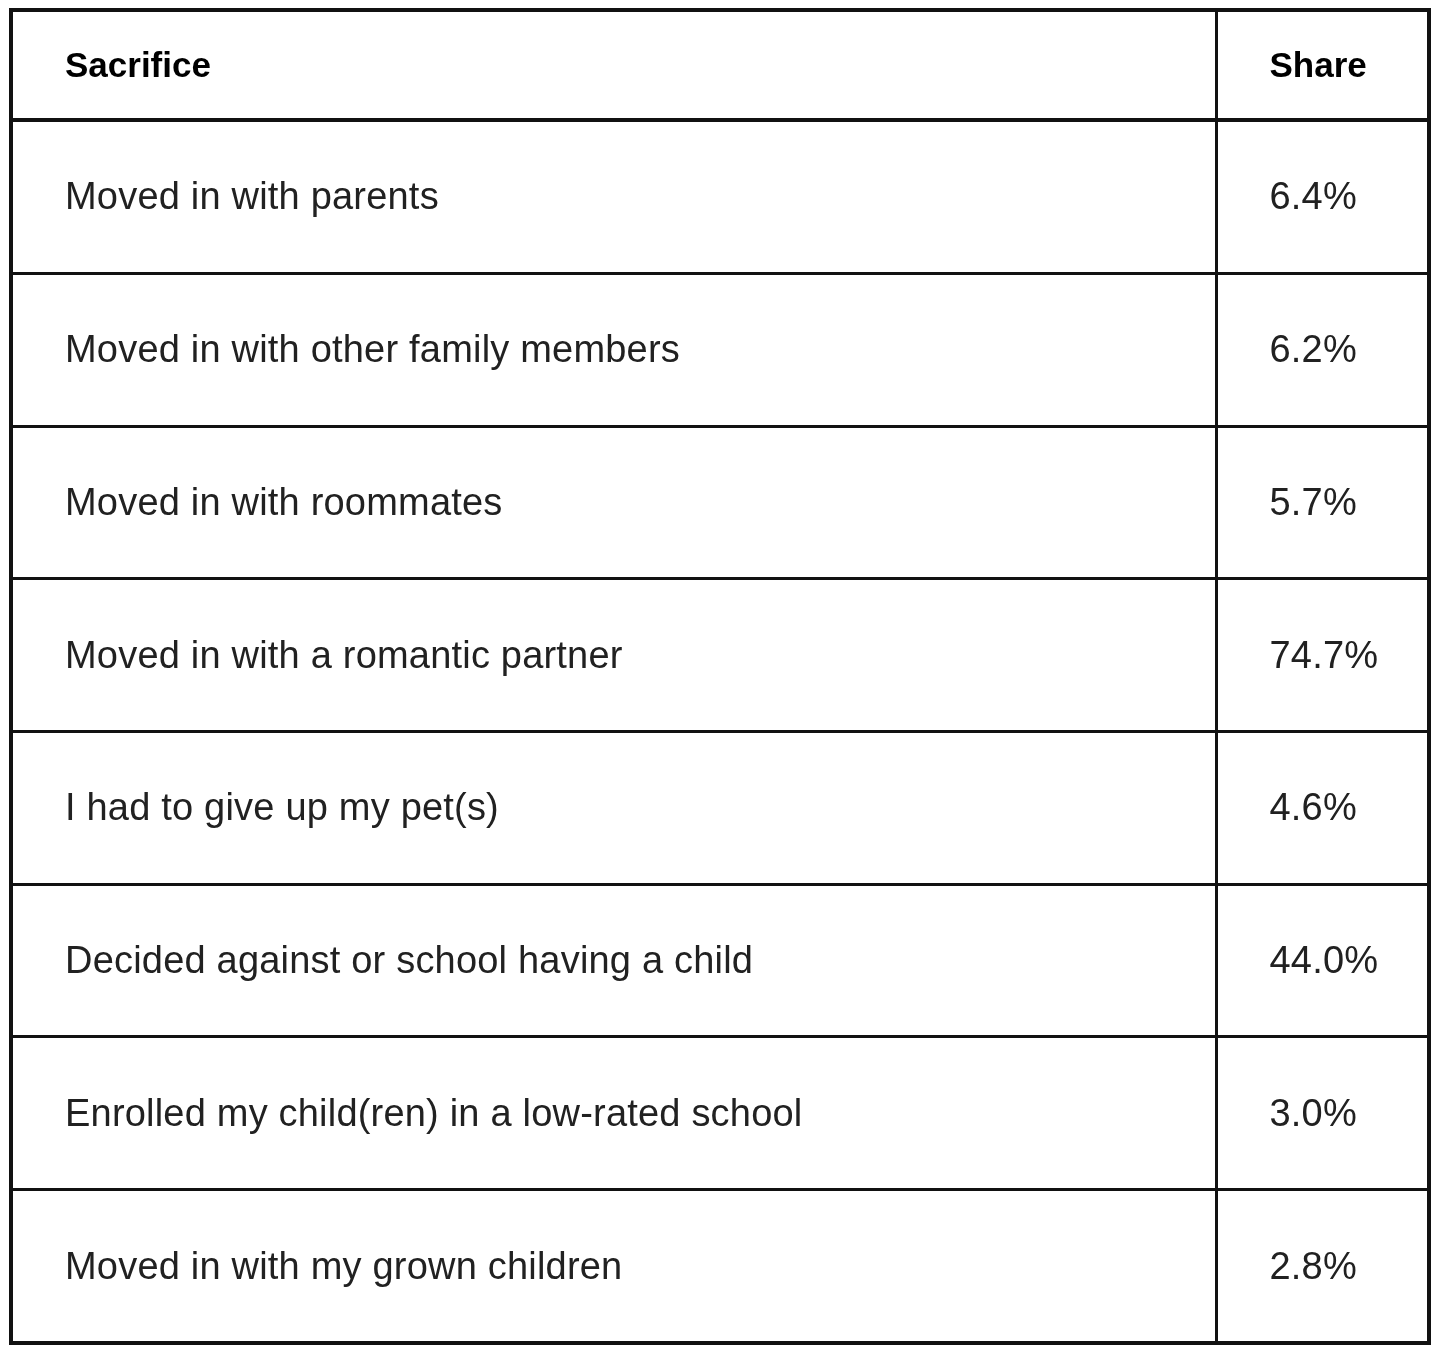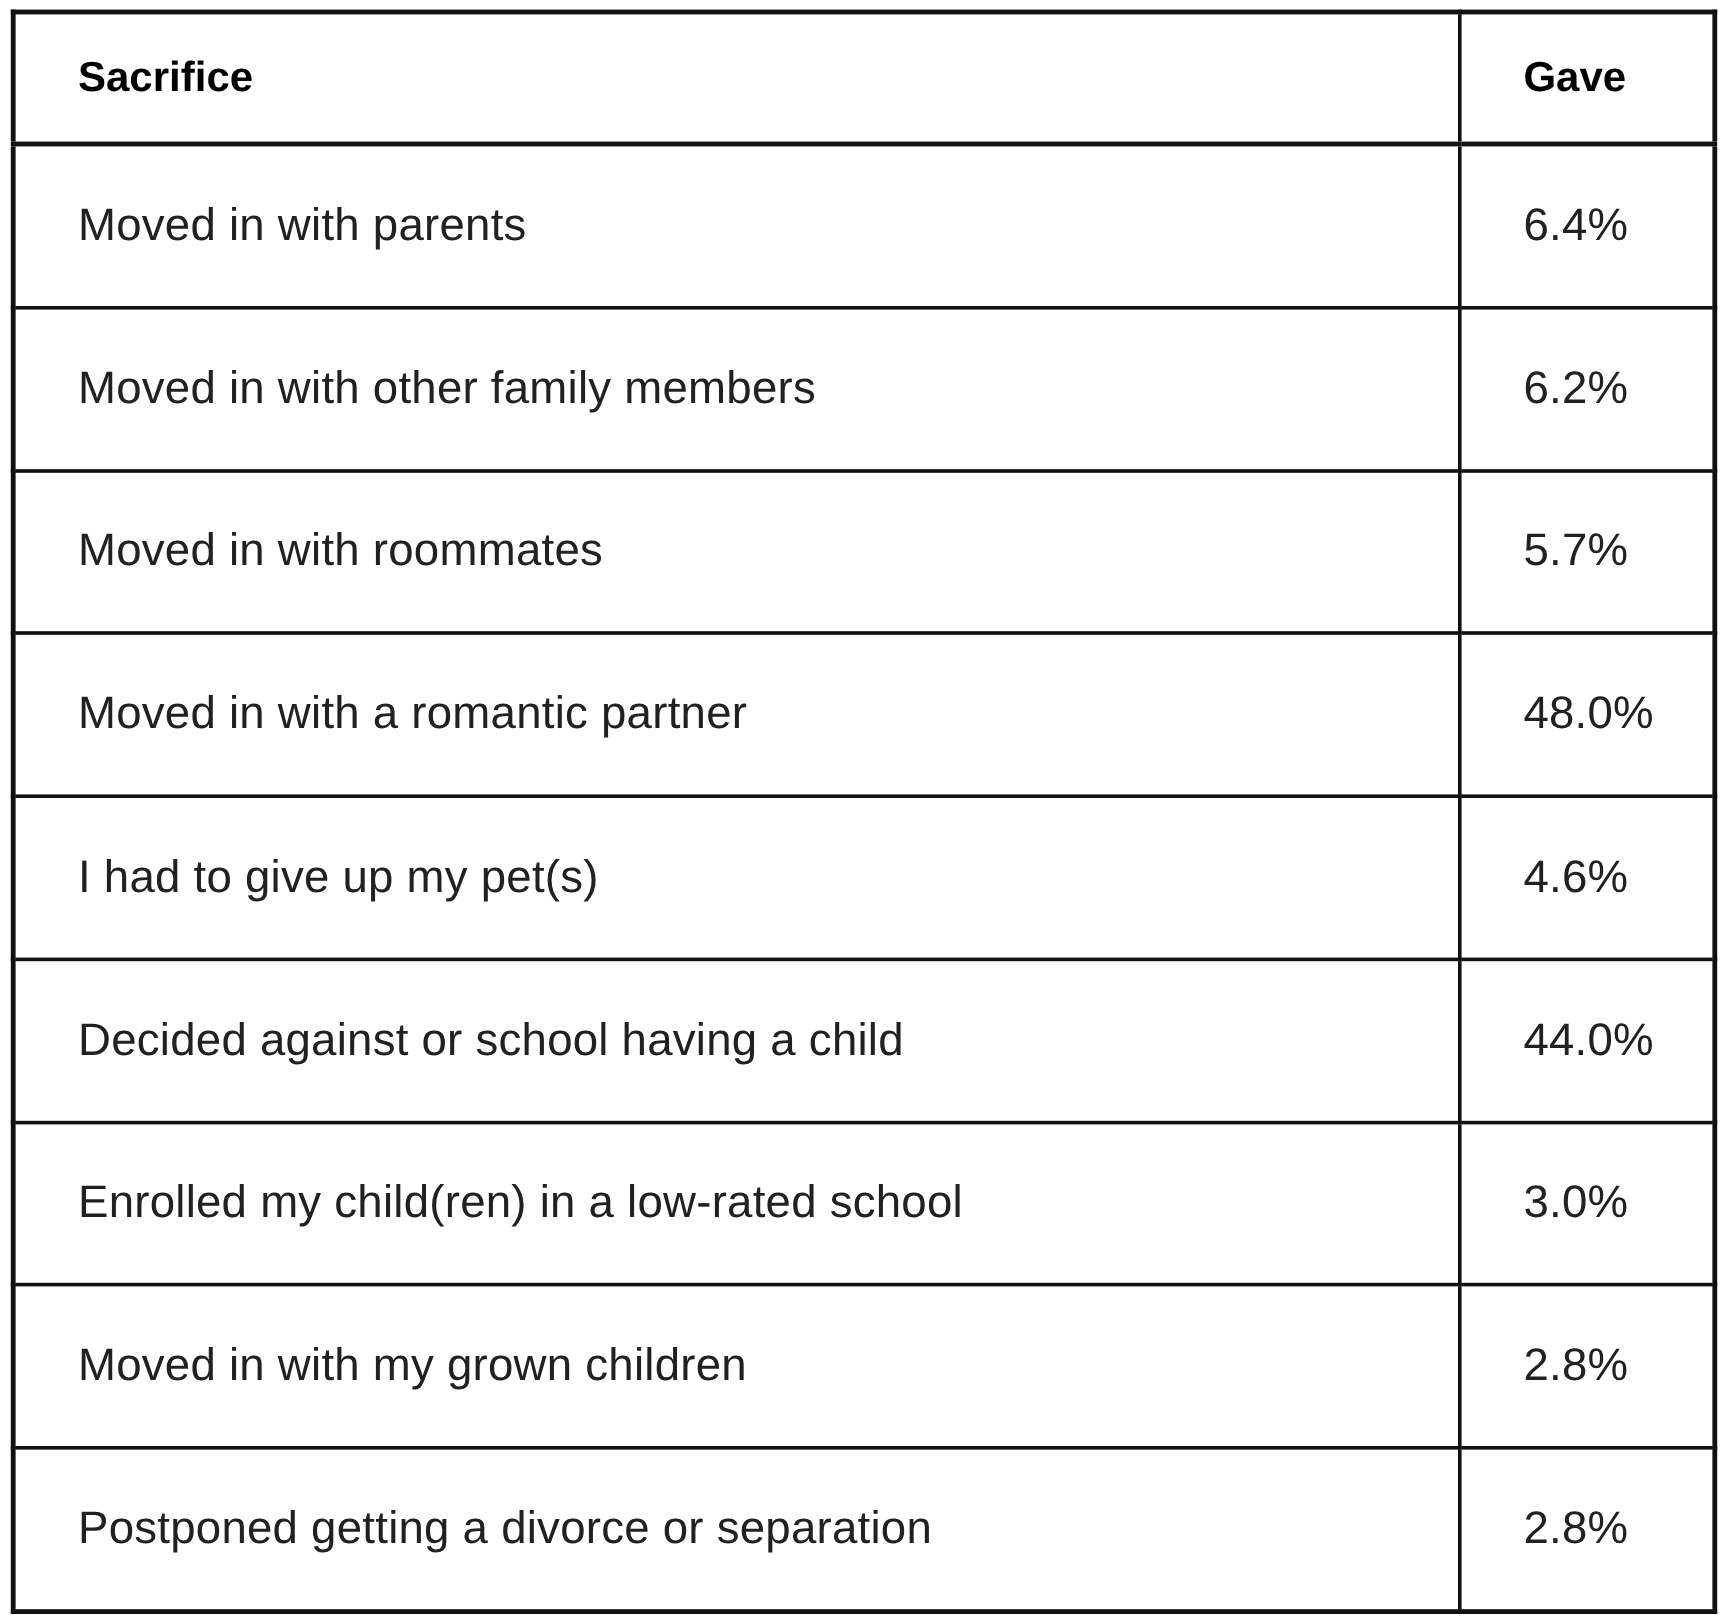--- a/index.html
+++ b/index.html
@@ -57,55 +57,51 @@
 
 <div class="page">
   <table class="data-table">
     <colgroup>
       <col class="col-sacrifice">
       <col class="col-share">
     </colgroup>
     <thead>
       <tr>
         <th>Sacrifice</th>
-        <th>Gave</th>
+        <th>Share</th>
       </tr>
     </thead>
     <tbody id="table-body">
         <tr>
           <td>Moved in with parents</td>
           <td>6.4%</td>
         </tr>
         <tr>
           <td>Moved in with other family members</td>
           <td>6.2%</td>
         </tr>
         <tr>
           <td>Moved in with roommates</td>
           <td>5.7%</td>
         </tr>
         <tr>
           <td>Moved in with a romantic partner</td>
-          <td>48.0%</td>
+          <td>74.7%</td>
         </tr>
         <tr>
           <td>I had to give up my pet(s)</td>
           <td>4.6%</td>
         </tr>
         <tr>
           <td>Decided against or school having a child</td>
           <td>44.0%</td>
         </tr>
         <tr>
           <td>Enrolled my child(ren) in a low-rated school</td>
           <td>3.0%</td>
         </tr>
         <tr>
           <td>Moved in with my grown children</td>
           <td>2.8%</td>
         </tr>
-        <tr>
-          <td>Postponed getting a divorce or separation</td>
-          <td>2.8%</td>
-        </tr>
       </tbody>
   </table>
 </div>
 
 </body></html>

